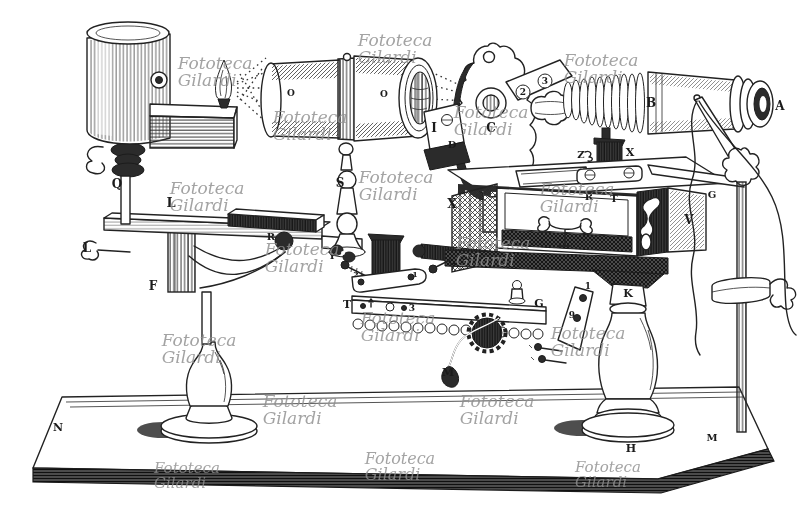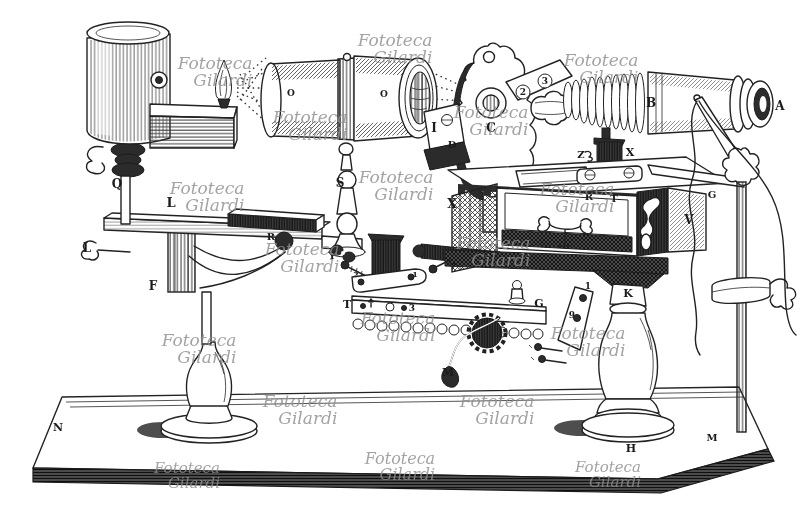--- a/index.html
+++ b/index.html
@@ -1,21 +1,21 @@
 <!DOCTYPE html>
 <html><head>
 <meta charset="utf-8">
 <style>
   html,body{margin:0;padding:0;background:#e8e8e8;}
   #stage{position:relative;width:800px;height:506px;background:#ffffff;overflow:hidden;
          font-family:"DejaVu Serif",serif;}
   #engraving{position:absolute;left:0;top:0;}
   
   #wm-layer{position:absolute;left:0;top:0;width:800px;height:506px;pointer-events:none;}
-  .wm{position:absolute;transform:translateX(-50%);text-align:right;
+  .wm{position:absolute;transform:translateX(-50%);text-align:left;
       font-style:italic;font-family:"DejaVu Serif",serif;
       line-height:0.98;white-space:nowrap;}
   
   .ink{stroke:#222;fill:none;stroke-width:1.4;stroke-linecap:round;stroke-linejoin:round;}
   .inkThin{stroke:#2a2a2a;fill:none;stroke-width:0.8;}
   .white{fill:#fff;stroke:#222;stroke-width:1.4;stroke-linejoin:round;}
   .whiteT{fill:#fff;stroke:#222;stroke-width:1;stroke-linejoin:round;}
   .dark{fill:#2b2b2b;stroke:#1c1c1c;stroke-width:1;}
   .ray{stroke:#333;stroke-width:1.3;stroke-dasharray:1.6 3.6;fill:none;}
   #labels-layer text{fill:#1b1b1b;font-family:"DejaVu Serif",serif;font-weight:bold;

